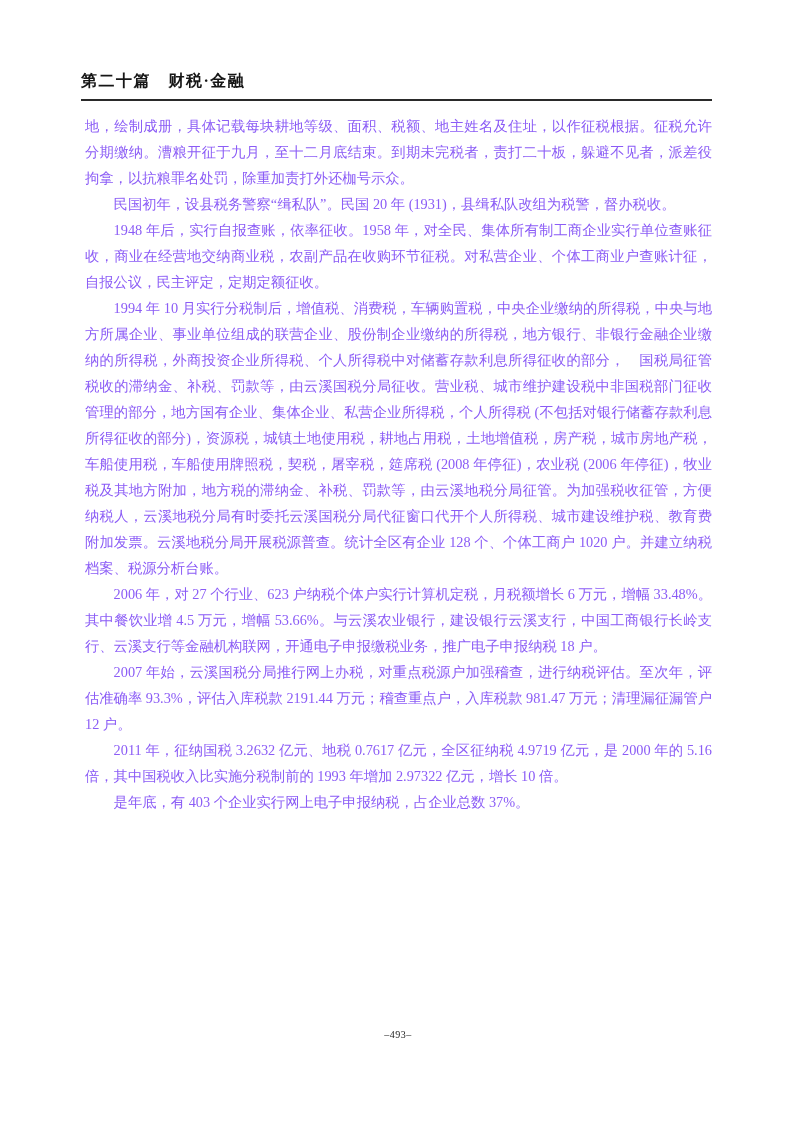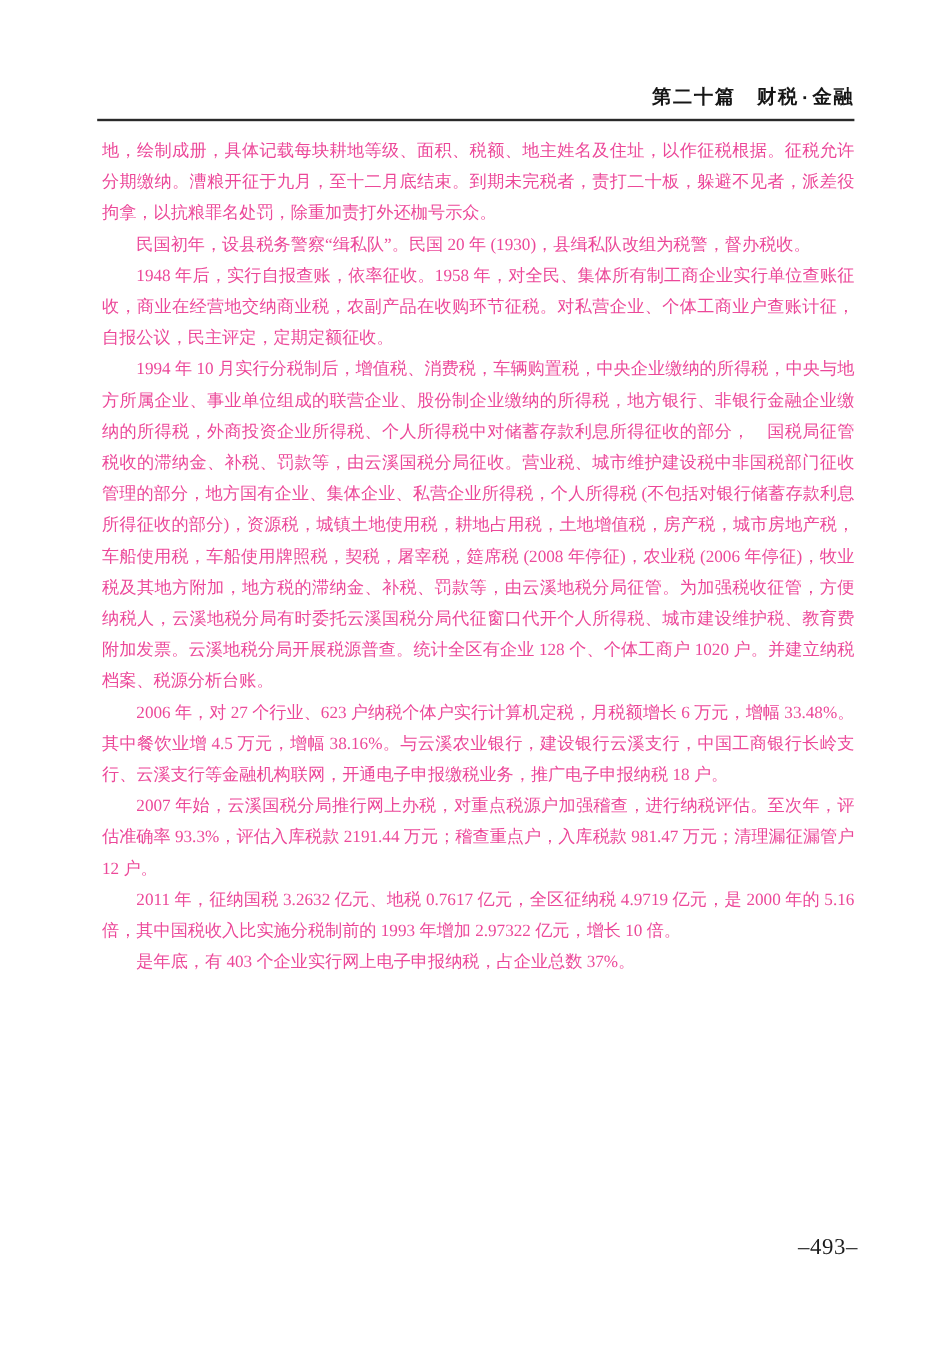--- a/index.html
+++ b/index.html
@@ -14,22 +14,21 @@
     background: #ffffff;
     overflow: hidden;
     font-family: "Liberation Serif", "DejaVu Serif", serif;
     color: #1b1b1b;
   }
   .page-header {
     position: absolute;
     top: 71px;
     left: 81px;
     width: 631px;
-    text-align: right;
-    font-family: Liberation Mono, monospace;
+    font-family: Liberation Serif, serif;
     font-weight: bold;
     font-size: 16px;
     letter-spacing: 1.5px;
     color: #161616;
     white-space: nowrap;
   }
   .header-rule {
     position: absolute;
     top: 99px;
     left: 81px;
@@ -38,59 +37,59 @@
     background: #2a2a2a;
   }
   .content {
     position: absolute;
     top: 113px;
     left: 85px;
     width: 627px;
     font-size: 14.3px;
     line-height: 26px;
     text-align: justify;
-    color: #ec4899;
+    color: #8b5cf6;
   }
   .content p {
     margin: 0;
     padding: 0;
     text-indent: 2em;
     word-break: break-all;
   }
   .content p.flush {
     text-indent: 0;
   }
   .page-footer {
     position: absolute;
     top: 1029px;
     left: 81px;
     width: 634px;
-    text-align: right;
-    font-size: 19px;
+    text-align: center;
+    font-size: 10px;
     letter-spacing: 0.5px;
     color: #1b1b1b;
   }
 </style>
 </head>
 <body>
 
 <div class="page">
 
   <div class="page-header">
     <span>第二十篇　财税·金融</span>
   </div>
 
   <div class="header-rule"></div>
 
   <div class="content">
     <p class="flush">地，绘制成册，具体记载每块耕地等级、面积、税额、地主姓名及住址，以作征税根据。征税允许分期缴纳。漕粮开征于九月，至十二月底结束。到期未完税者，责打二十板，躲避不见者，派差役拘拿，以抗粮罪名处罚，除重加责打外还枷号示众。</p>
-    <p>民国初年，设县税务警察“缉私队”。民国 20 年 (1930)，县缉私队改组为税警，督办税收。</p>
+    <p>民国初年，设县税务警察“缉私队”。民国 20 年 (1931)，县缉私队改组为税警，督办税收。</p>
     <p>1948 年后，实行自报查账，依率征收。1958 年，对全民、集体所有制工商企业实行单位查账征收，商业在经营地交纳商业税，农副产品在收购环节征税。对私营企业、个体工商业户查账计征，自报公议，民主评定，定期定额征收。</p>
     <p>1994 年 10 月实行分税制后，增值税、消费税，车辆购置税，中央企业缴纳的所得税，中央与地方所属企业、事业单位组成的联营企业、股份制企业缴纳的所得税，地方银行、非银行金融企业缴纳的所得税，外商投资企业所得税、个人所得税中对储蓄存款利息所得征收的部分，　国税局征管税收的滞纳金、补税、罚款等，由云溪国税分局征收。营业税、城市维护建设税中非国税部门征收管理的部分，地方国有企业、集体企业、私营企业所得税，个人所得税 (不包括对银行储蓄存款利息所得征收的部分)，资源税，城镇土地使用税，耕地占用税，土地增值税，房产税，城市房地产税，车船使用税，车船使用牌照税，契税，屠宰税，筵席税 (2008 年停征)，农业税 (2006 年停征)，牧业税及其地方附加，地方税的滞纳金、补税、罚款等，由云溪地税分局征管。为加强税收征管，方便纳税人，云溪地税分局有时委托云溪国税分局代征窗口代开个人所得税、城市建设维护税、教育费附加发票。云溪地税分局开展税源普查。统计全区有企业 128 个、个体工商户 1020 户。并建立纳税档案、税源分析台账。</p>
-    <p>2006 年，对 27 个行业、623 户纳税个体户实行计算机定税，月税额增长 6 万元，增幅 33.48%。其中餐饮业增 4.5 万元，增幅 38.16%。与云溪农业银行，建设银行云溪支行，中国工商银行长岭支行、云溪支行等金融机构联网，开通电子申报缴税业务，推广电子申报纳税 18 户。</p>
+    <p>2006 年，对 27 个行业、623 户纳税个体户实行计算机定税，月税额增长 6 万元，增幅 33.48%。其中餐饮业增 4.5 万元，增幅 53.66%。与云溪农业银行，建设银行云溪支行，中国工商银行长岭支行、云溪支行等金融机构联网，开通电子申报缴税业务，推广电子申报纳税 18 户。</p>
     <p>2007 年始，云溪国税分局推行网上办税，对重点税源户加强稽查，进行纳税评估。至次年，评估准确率 93.3%，评估入库税款 2191.44 万元；稽查重点户，入库税款 981.47 万元；清理漏征漏管户 12 户。</p>
     <p>2011 年，征纳国税 3.2632 亿元、地税 0.7617 亿元，全区征纳税 4.9719 亿元，是 2000 年的 5.16 倍，其中国税收入比实施分税制前的 1993 年增加 2.97322 亿元，增长 10 倍。</p>
     <p>是年底，有 403 个企业实行网上电子申报纳税，占企业总数 37%。</p>
   </div>
 
   <div class="page-footer">
     <span>–493–</span>
   </div>
 
 </div>

